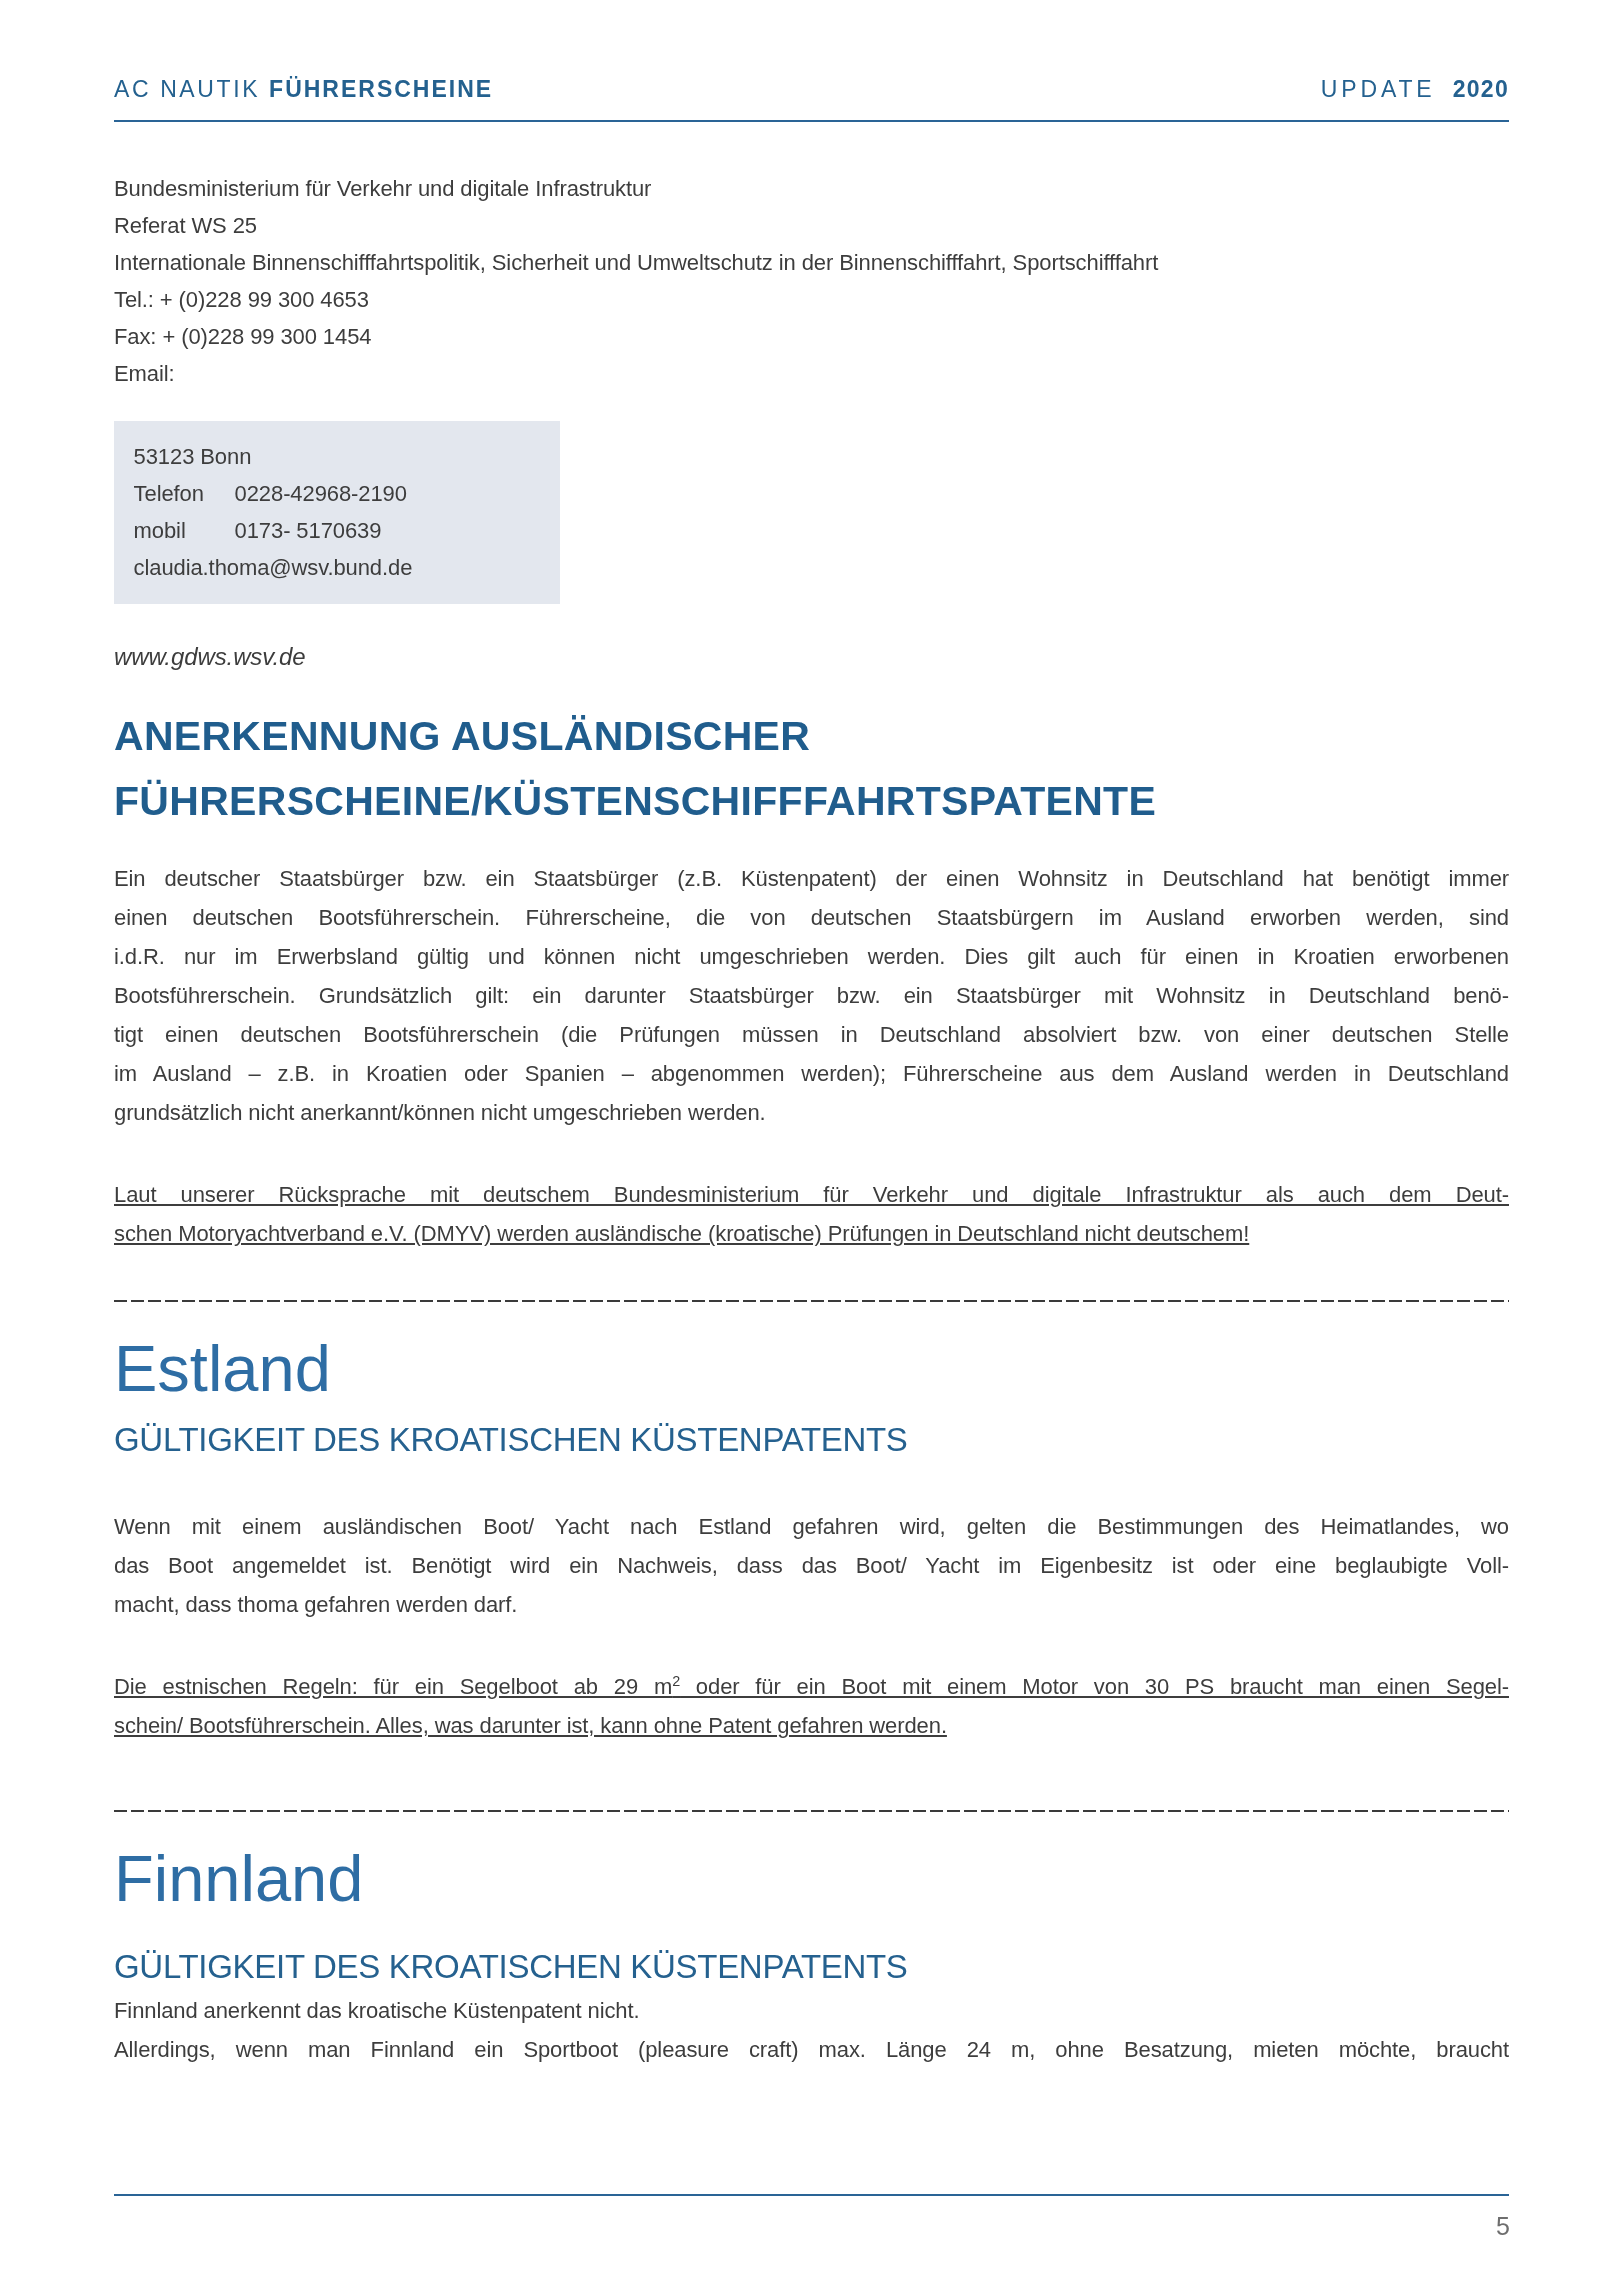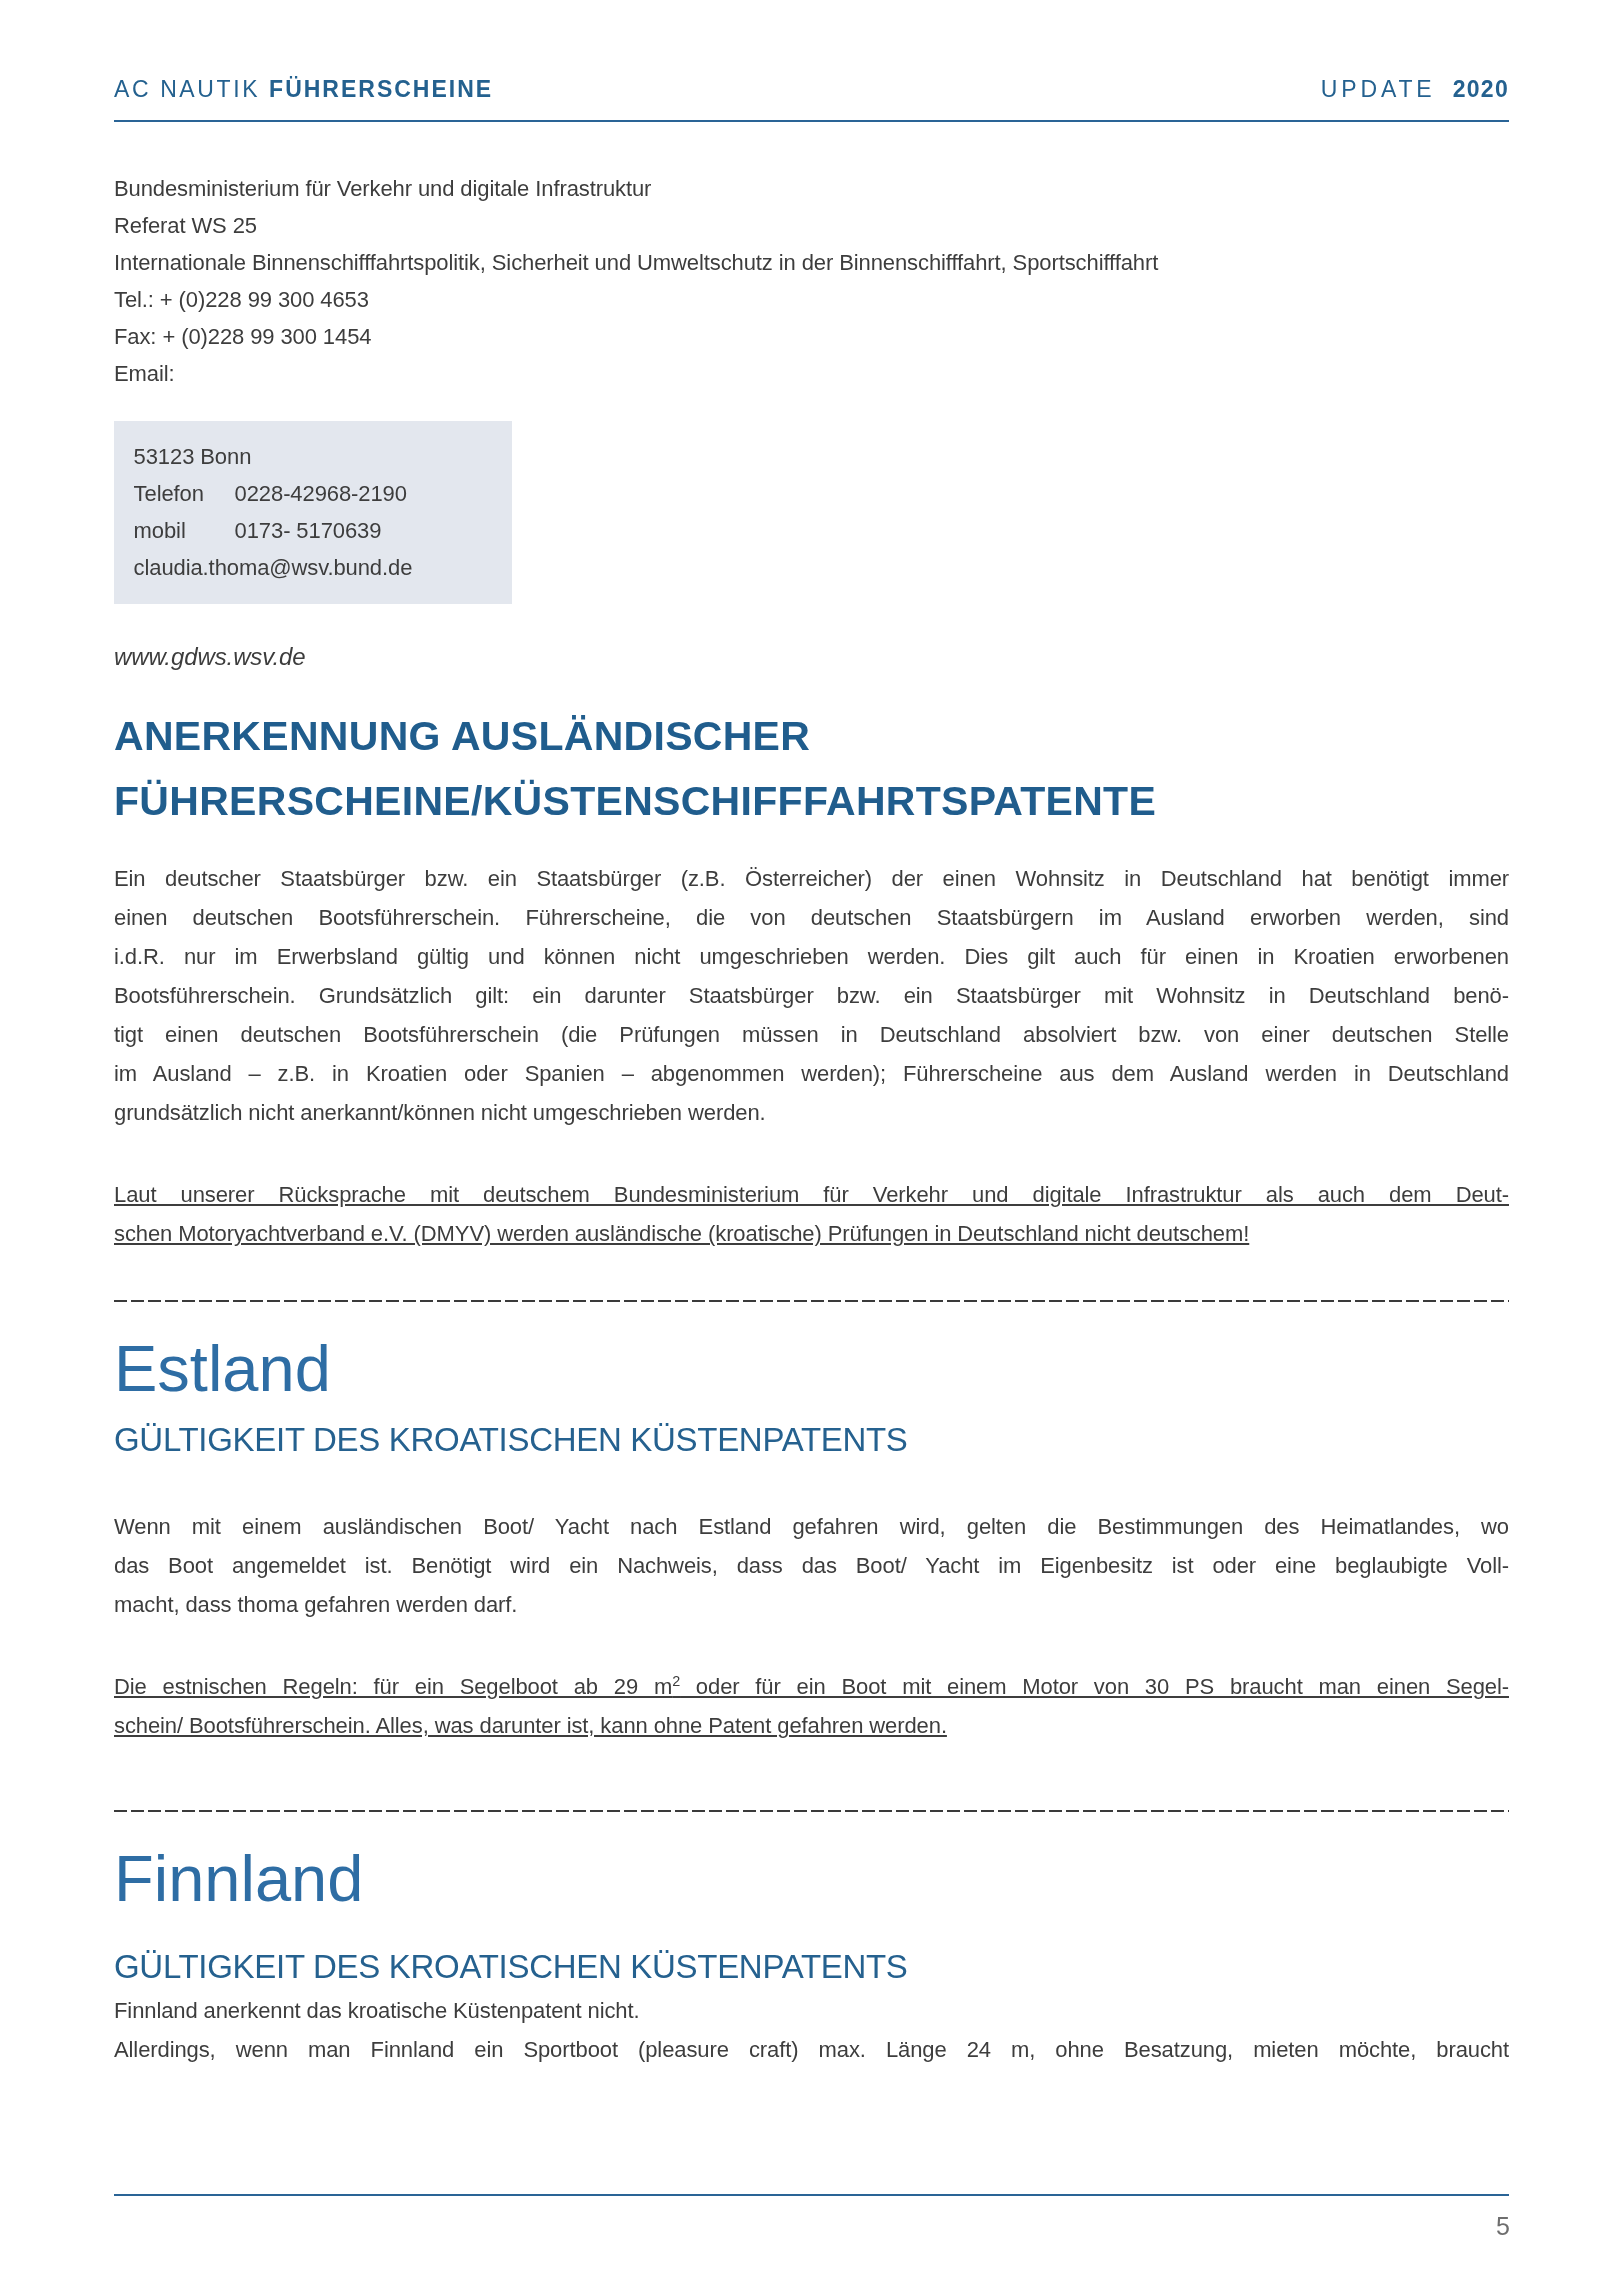--- a/index.html
+++ b/index.html
@@ -24,21 +24,21 @@
   .update-year { font-weight:700; margin-left:17px; letter-spacing:1.3px; }
   .header-rule { margin-top:17px; border-top:2px solid #2a6496; height:0; }
 
   
   .contact { margin-top:48px; font-size:22px; letter-spacing:-0.1px; }
   .contact p { margin:0; line-height:37px; }
 
   
   .info-box {
     margin-top:29px;
-    width:398px;
+    width:446px;
     background:#e3e7ee;
     padding:17px 0 18.3px 19.6px;
     font-size:22px; letter-spacing:-0.1px;
     box-sizing:border-box;
   }
   .info-box p { margin:0; line-height:37px; }
   .info-box .lbl { display:inline-block; width:101px; }
 
   .website { margin:34px 0 0 0; font-size:24px; line-height:37px; letter-spacing:-0.1px;font-style:italic; }
 
@@ -122,21 +122,21 @@
     </div>
 
     <p class="website">www.gdws.wsv.de</p>
 
     <h1>
       <span class="tline">ANERKENNUNG AUSLÄNDISCHER</span>
       <span class="tline">FÜHRERSCHEINE/KÜSTENSCHIFFFAHRTSPATENTE</span>
     </h1>
 
     <div class="para">
-      <p class="bline just">Ein deutscher Staatsbürger bzw. ein Staatsbürger (z.B. Österreicher) der einen Wohnsitz in Deutschland hat benötigt immer</p>
+      <p class="bline just">Ein deutscher Staatsbürger bzw. ein Staatsbürger (z.B. Küstenpatent) der einen Wohnsitz in Deutschland hat benötigt immer</p>
       <p class="bline just">einen deutschen Bootsführerschein. Führerscheine, die von deutschen Staatsbürgern im Ausland erworben werden, sind</p>
       <p class="bline just">i.d.R. nur im Erwerbsland gültig und können nicht umgeschrieben werden. Dies gilt auch für einen in Kroatien erworbenen</p>
       <p class="bline just">Bootsführerschein. Grundsätzlich gilt: ein darunter Staatsbürger bzw. ein Staatsbürger mit Wohnsitz in Deutschland benö-</p>
       <p class="bline just">tigt einen deutschen Bootsführerschein (die Prüfungen müssen in Deutschland absolviert bzw. von einer deutschen Stelle</p>
       <p class="bline just">im Ausland – z.B. in Kroatien oder Spanien – abgenommen werden); Führerscheine aus dem Ausland werden in Deutschland</p>
       <p class="bline">grundsätzlich nicht anerkannt/können nicht umgeschrieben werden.</p>
     </div>
 
     <div class="para para-gap">
       <p class="bline just">Laut unserer Rücksprache mit deutschem Bundesministerium für Verkehr und digitale Infrastruktur als auch dem Deut-</p>

